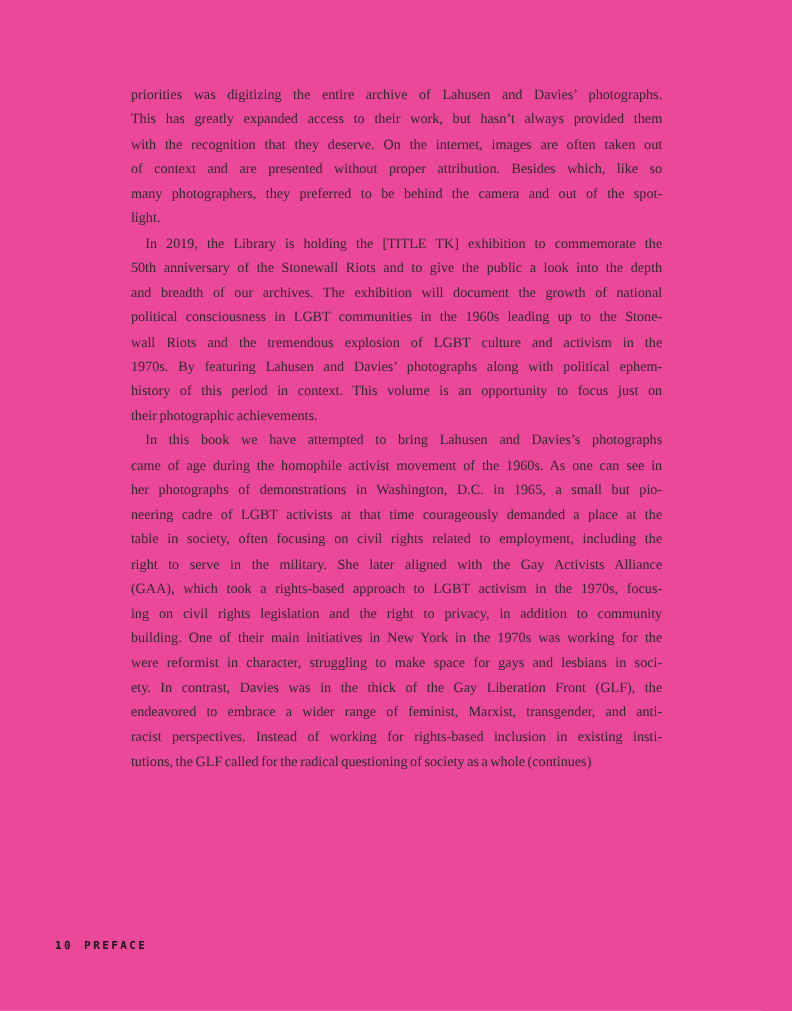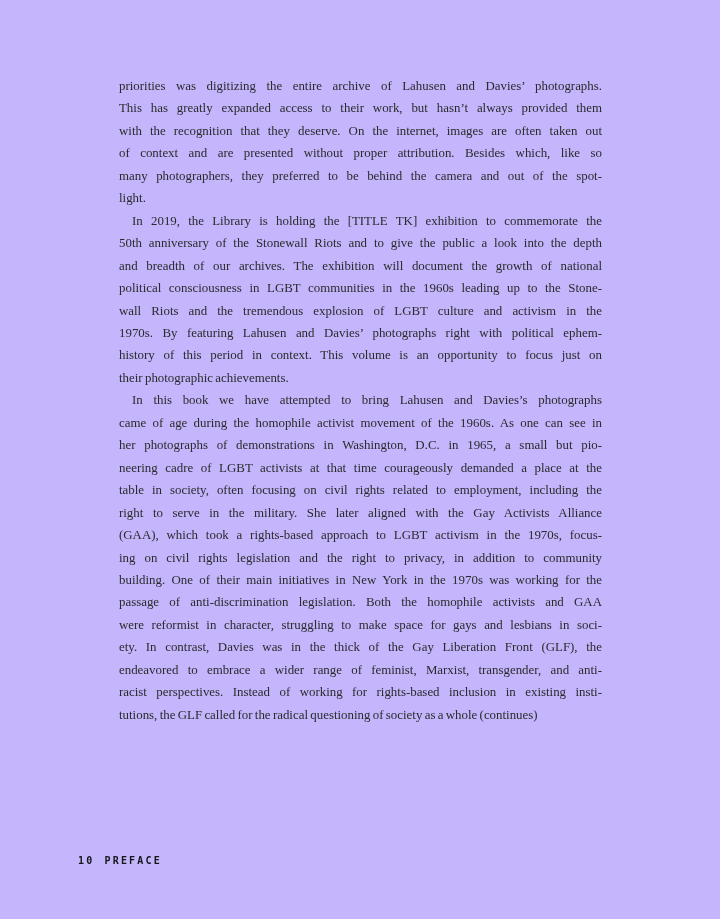--- a/index.html
+++ b/index.html
@@ -6,21 +6,21 @@
   body {
     width: 720px;
     height: 919px;
     background: #ffffff;
     position: relative;
     overflow: hidden;
   }
   .page {
     position: absolute;
     inset: 0;
-    background: #c4b5fd;
+    background: #ec4899;
   }
   .text-block {
     position: absolute;
     left: 119px;
     top: 75px;
     width: 483px;
     font-family: "Liberation Serif", "DejaVu Serif", serif;
     font-size: 12.9px;
     line-height: 22.45px;
     color: #2b2b2b;
@@ -39,56 +39,55 @@
     position: absolute;
     left: 50px;
     top: 855px;
     font-family: "DejaVu Sans Mono", monospace;
     font-weight: 700;
     font-size: 10px;
     line-height: 12px;
     letter-spacing: 2.2px;
     color: #161616;
   }
-  .folio .num { margin-right: 10px; margin-left: 28px; }
+  .folio .num { margin-right: 10px; }
 </style>
 </head>
 <body>
 
 <div class="page">
   <main class="text-block">
       <div class="para">
         <div class="line"><span>priorities was digitizing the entire archive of Lahusen and Davies’ photographs.</span></div>
         <div class="line"><span>This has greatly expanded access to their work, but hasn’t always provided them</span></div>
         <div class="line"><span>with the recognition that they deserve. On the internet, images are often taken out</span></div>
         <div class="line"><span>of context and are presented without proper attribution. Besides which, like so</span></div>
         <div class="line"><span>many photographers, they preferred to be behind the camera and out of the spot-</span></div>
         <div class="line flush"><span>light.</span></div>
       </div>
       <div class="para">
         <div class="line indent"><span>In 2019, the Library is holding the </span><span class="it">[TITLE TK]</span><span> exhibition to commemorate the</span></div>
         <div class="line"><span>50th anniversary of the Stonewall Riots and to give the public a look into the depth</span></div>
         <div class="line"><span>and breadth of our archives. The exhibition will document the growth of national</span></div>
         <div class="line"><span>political consciousness in LGBT communities in the 1960s leading up to the Stone-</span></div>
         <div class="line"><span>wall Riots and the tremendous explosion of LGBT culture and activism in the</span></div>
-        <div class="line"><span>1970s. By featuring Lahusen and Davies’ photographs right with political ephem-</span></div>
+        <div class="line"><span>1970s. By featuring Lahusen and Davies’ photographs along with political ephem-</span></div>
         <div class="line"><span>history of this period in context. This volume is an opportunity to focus just on</span></div>
         <div class="line flush"><span>their photographic achievements.</span></div>
       </div>
       <div class="para">
         <div class="line indent"><span>In this book we have attempted to bring Lahusen and Davies’s photographs</span></div>
         <div class="line"><span>came of age during the homophile activist movement of the 1960s. As one can see in</span></div>
         <div class="line"><span>her photographs of demonstrations in Washington, D.C. in 1965, a small but pio-</span></div>
         <div class="line"><span>neering cadre of LGBT activists at that time courageously demanded a place at the</span></div>
         <div class="line"><span>table in society, often focusing on civil rights related to employment, including the</span></div>
         <div class="line"><span>right to serve in the military. She later aligned with the Gay Activists Alliance</span></div>
         <div class="line"><span>(GAA), which took a rights-based approach to LGBT activism in the 1970s, focus-</span></div>
         <div class="line"><span>ing on civil rights legislation and the right to privacy, in addition to community</span></div>
         <div class="line"><span>building. One of their main initiatives in New York in the 1970s was working for the</span></div>
-        <div class="line"><span>passage of anti-discrimination legislation. Both the homophile activists and GAA</span></div>
         <div class="line"><span>were reformist in character, struggling to make space for gays and lesbians in soci-</span></div>
         <div class="line"><span>ety. In contrast, Davies was in the thick of the Gay Liberation Front (GLF), the</span></div>
         <div class="line"><span>endeavored to embrace a wider range of feminist, Marxist, transgender, and anti-</span></div>
         <div class="line"><span>racist perspectives. Instead of working for rights-based inclusion in existing insti-</span></div>
         <div class="line flush"><span>tutions, the GLF called for the radical questioning of society as a whole </span><span class="it">(continues)</span></div>
       </div>
     </main>
   <footer class="folio">
     <span class="num">10</span><span>PREFACE</span>
   </footer>

